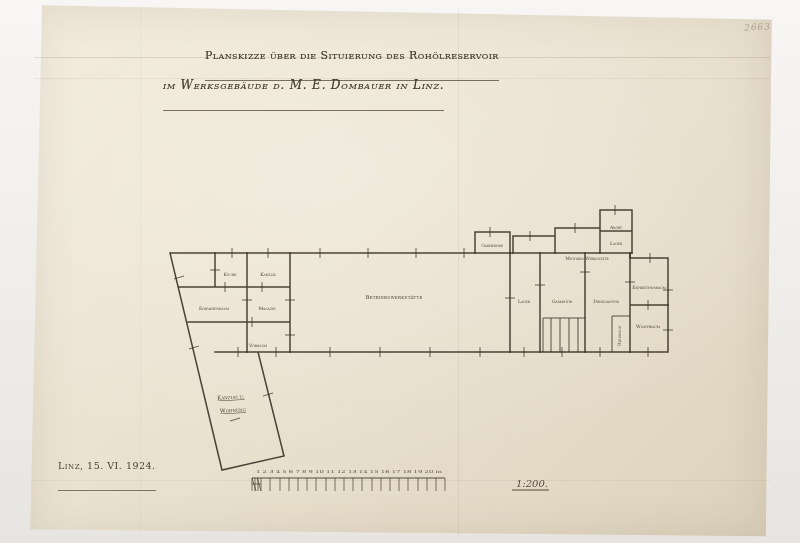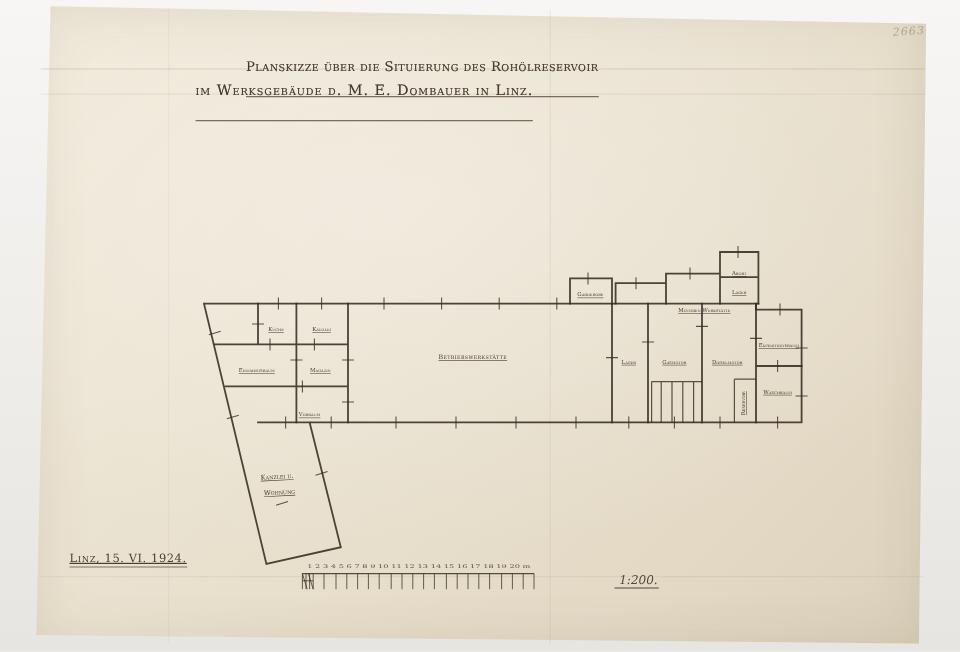--- a/index.html
+++ b/index.html
@@ -11,24 +11,24 @@
       radial-gradient(120% 90% at 40% 32%, rgba(255,255,255,0.30), rgba(255,255,255,0) 60%),
       linear-gradient(135deg,#f0e9d9 0%,#eae2d0 42%,#e3d9c5 78%,#dbd1bb 100%);
     clip-path:polygon(1.9% 0.6%, 99.7% 3.3%, 98.9% 99.3%, 0.3% 98%);
     box-shadow:inset 0 0 46px rgba(110,90,60,0.16), 2px 4px 10px rgba(90,85,75,0.35);}
   .crease-h{position:absolute;left:34px;width:736px;height:1px;background:#6b5a40;}
   .crease-v{position:absolute;top:8px;height:528px;width:1px;background:#6b5a40;}
   .title-line{position:absolute;color:#463b2c;font-variant:small-caps;
     border-bottom:1px solid rgba(70,56,38,.7);padding-bottom:18px;white-space:nowrap;
     text-shadow:0 0 .4px rgba(70,56,38,.5);}
   #title1{left:205px;top:49px;font-size:11px;letter-spacing:.4px;}
-  #title2{left:163px;top:68px;font-size:12px;letter-spacing:.8px;}
+  #title2{left:163px;top:78px;font-size:12px;letter-spacing:.8px;font-style:italic;}
   .date{position:absolute;left:58px;top:460px;font-size:9.5px;color:#4a3e2e;
     font-variant:small-caps;letter-spacing:.5px;border-bottom:1px solid rgba(70,56,38,.65);
-    padding-bottom:1px;text-decoration:underline;}
+    padding-bottom:19px;}
   .pencil{position:absolute;left:744px;top:22px;font-size:9px;color:#6d6355;
     opacity:.45;font-style:italic;transform:rotate(-3deg);letter-spacing:1px;}
   svg{position:absolute;left:0;top:0;}
   .wall{stroke:#342c21;stroke-width:1.5;fill:none;opacity:.88;stroke-linecap:square;}
   .wall-thin{stroke:#342c21;stroke-width:1;fill:none;opacity:.8;}
   .tick{stroke:#342c21;stroke-width:.9;fill:none;opacity:.8;}
   .lbl{font-family:"DejaVu Serif",serif;font-variant:small-caps;fill:#3e3427;
     font-size:4.5px;text-anchor:middle;text-decoration:underline;opacity:.95;}
   .lbl-big{font-size:5.2px;letter-spacing:.3px;}
   .lbl-wing{font-size:5.5px;}

